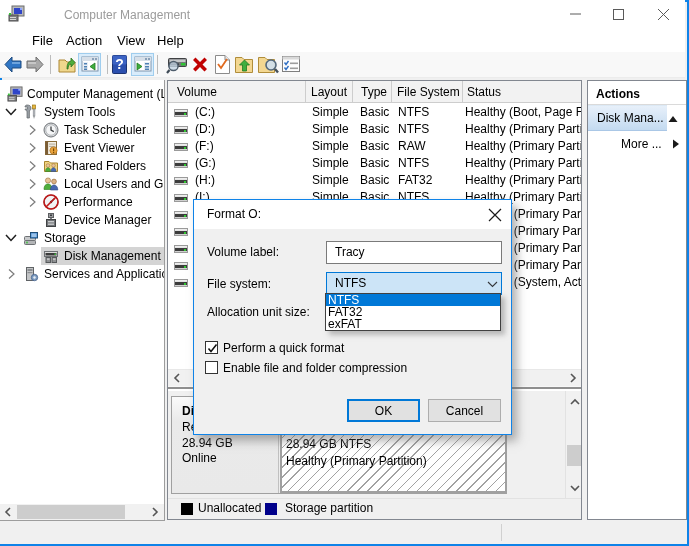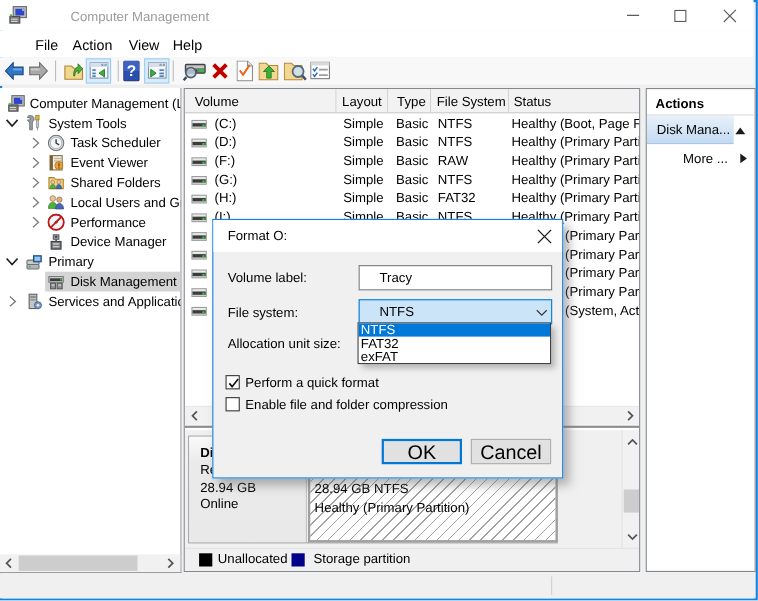--- a/index.html
+++ b/index.html
@@ -35,23 +35,23 @@
   
   #diskarea { position:absolute; left:0; top:310px; width:413px; height:107px; background:#f0f0f0; }
   
   #legend { position:absolute; left:0; top:417px; width:413px; height:22px; background:#f0f0f0; border-top:1px solid #e2e2e2; }
   
   #statusbar { position:absolute; left:0; top:521px; width:685px; height:23px; background:#f0f0f0; }
   
   #dialog { position:absolute; left:193px; top:199px; width:319px; height:236px; background:#f0f0f0; border:1px solid #0f83e8; box-shadow:5px 6px 9px rgba(100,100,100,0.5); }
   #dlg-title { position:absolute; left:0; top:0; width:317px; height:29px; background:#fff; }
   .dlg-label { position:absolute; font-size:12px; color:#000; }
-  .dlg-field { position:absolute; left:132px; width:176px; height:23px; background:#fff; border:1px solid #7a7a7a; font-size:12px; line-height:21px; padding-left:18px; }
+  .dlg-field { position:absolute; left:132px; width:176px; height:23px; background:#fff; border:1px solid #7a7a7a; font-size:12px; line-height:21px; padding-left:8px; }
   .chk { position:absolute; left:11px; width:13px; height:13px; background:#fff; border:1px solid #333; }
-  .btn { position:absolute; top:199px; width:73px; height:23px; background:#e1e1e1; text-align:center; line-height:21px; font-size:18px; }
+  .btn { position:absolute; top:199px; width:73px; height:23px; background:#e1e1e1; text-align:center; line-height:21px; font-size:12px; }
   
   #dropdown { position:absolute; left:325px; top:293px; width:176px; height:38px; background:#fff; border:1px solid #404040; box-shadow:4px 4px 5px rgba(130,130,130,0.5); z-index:50; }
   .ditem { position:absolute; left:0; width:174px; height:12px; line-height:12px; font-size:12px; padding-left:2px; }
 </style>
 </head>
 <body>
 <div id="win"></div>
 <div id="titlebar">
   <svg class="abs" style="left:8px;top:5px" width="17" height="17" viewBox="0 0 17 17">
     <rect x="4" y="1" width="12" height="10" fill="#b9babc" stroke="#6a6a6a" stroke-width="1"></rect>
@@ -262,21 +262,21 @@
     <svg class="abs" style="left:5px;top:3px" width="12" height="12" viewBox="0 0 12 12">
         <path d="M1 3 L6 8.5 L11 3" fill="none" stroke="#1f1f1f" stroke-width="1.5"></path>
       </svg>
     <svg class="abs" style="left:23px;top:1px" width="16" height="16" viewBox="0 0 16 16">
       <rect x="1.5" y="6.5" width="11" height="4" rx="1" fill="#c7c9cb" stroke="#6e7174"></rect>
       <rect x="1.5" y="10.5" width="11" height="4" rx="1" fill="#b3b5b7" stroke="#6e7174"></rect>
       <circle cx="4" cy="12.5" r="0.9" fill="#41c341"></circle>
       <rect x="7.5" y="2.5" width="7" height="5.5" fill="#4a90d9" stroke="#1f4e79"></rect>
       <rect x="8.5" y="3.5" width="5" height="3.5" fill="#9cc3ea"></rect>
     </svg>
-    <span class="lbl" style="left:44px">Primary</span>
+    <span class="lbl" style="left:44px">Storage</span>
   </div>
   <div class="trow" style="top:167px">
     <div class="abs" style="left:41px;top:0;width:123px;height:18px;background:#d4d4d4"></div>
     <svg class="abs" style="left:43px;top:1px" width="16" height="16" viewBox="0 0 16 16">
       <rect x="1.5" y="3.5" width="13" height="5" fill="#dcdcdc" stroke="#6e7174"></rect>
       <rect x="2.5" y="5" width="11" height="2.5" fill="#3c3c3c"></rect>
       <rect x="11.5" y="5.5" width="1.5" height="1.5" fill="#41c341"></rect>
       <rect x="3" y="9.5" width="4.5" height="5" fill="#8f9193" stroke="#55585a"></rect>
       <rect x="9" y="9.5" width="4.5" height="5" fill="#8f9193" stroke="#55585a"></rect>
       <rect x="4" y="10.5" width="2.5" height="1.2" fill="#d8d8d8"></rect>

